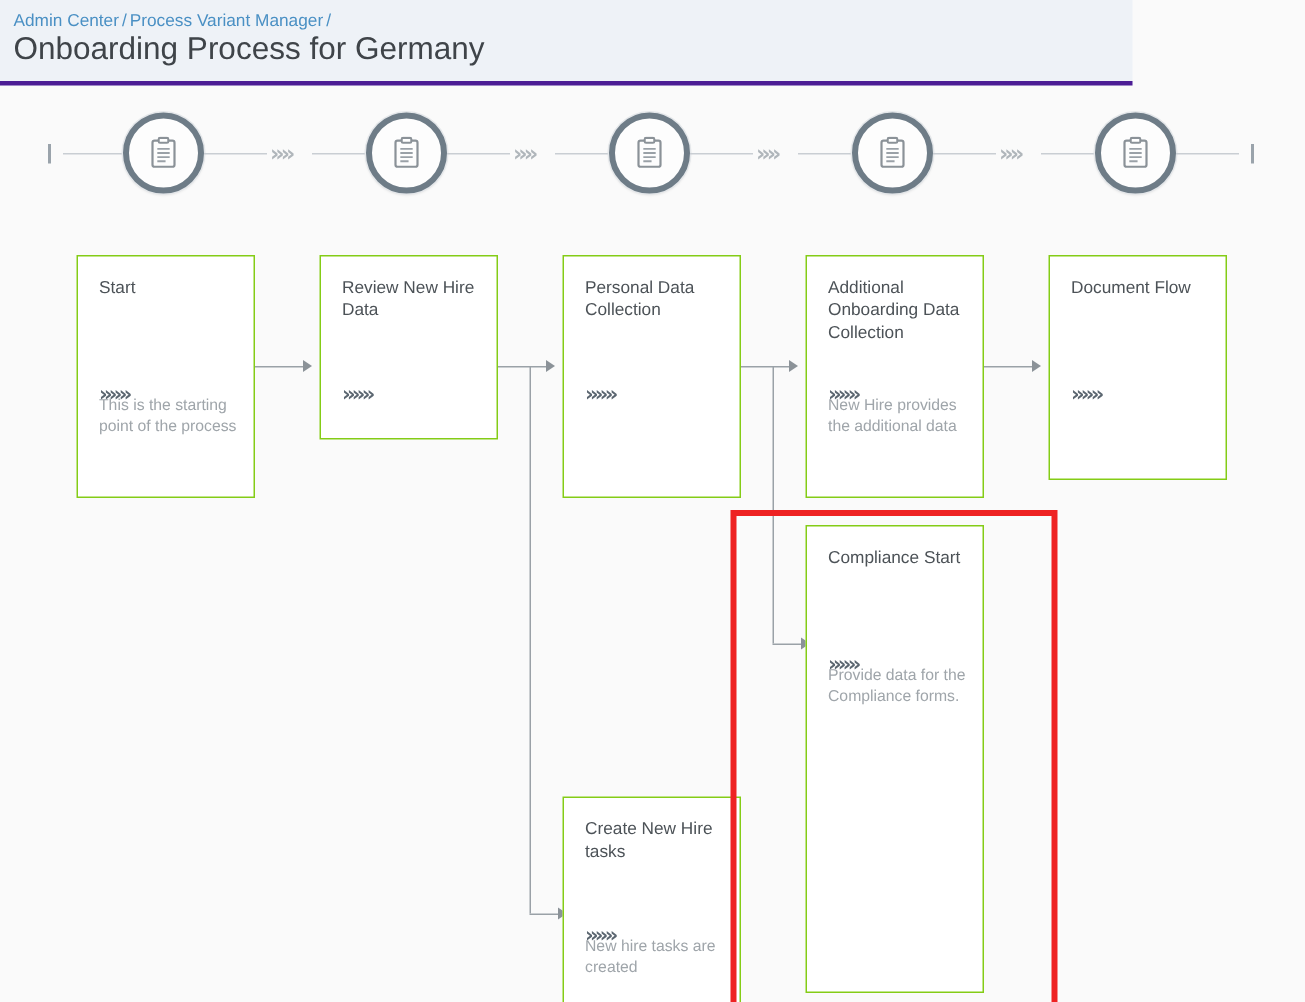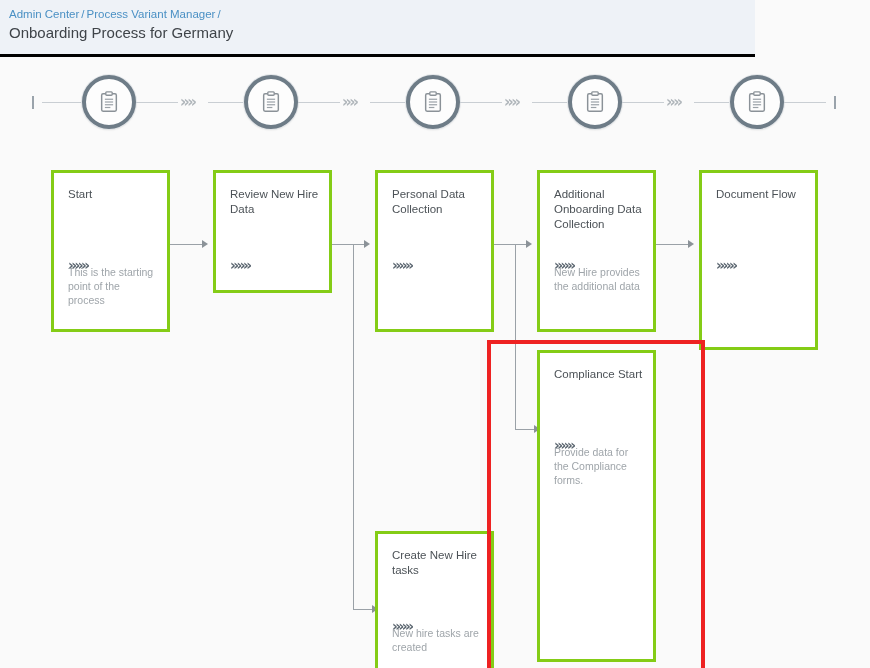--- a/index.html
+++ b/index.html
@@ -15,21 +15,21 @@
     position: relative;
   }
 
   
   #page-header {
     position: absolute;
     left: 0; top: 0;
     width: 755px;
     height: 57px;
     background: #eef2f7;
-    border-bottom: 3px solid #000000;
+    border-bottom: 3px solid #4c1d95;
     box-sizing: border-box;
   }
   #breadcrumb {
     position: absolute;
     left: 9px; top: 7px;
     font-size: 11.5px;
     line-height: 14px;
     color: #4a90c4;
     white-space: nowrap;
   }
@@ -37,21 +37,21 @@
     color: #4a90c4;
     text-decoration: none;
   }
   #breadcrumb .sep {
     color: #4a90c4;
     padding: 0 2px;
   }
   #page-title {
     position: absolute;
     left: 9px; top: 22px;
-    font-size: 15px;
+    font-size: 21px;
     line-height: 22px;
     color: #3f4449;
     font-weight: 400;
     white-space: nowrap;
   }
 
   
   #stepper {
     position: absolute;
     left: 0; top: 57px;
@@ -104,21 +104,21 @@
   #flow-canvas {
     position: absolute;
     left: 0; top: 149px;
     width: 870px;
     height: 519px;
   }
 
   .node-card {
     position: absolute;
     background: #ffffff;
-    border: 3px solid #84cc16;
+    border: 1px solid #84cc16;
     box-sizing: border-box;
   }
   .node-title {
     position: absolute;
     left: 14px;
     top: 14px;
     right: 10px;
     font-size: 11.5px;
     line-height: 15px;
     color: #4c5257;
@@ -297,21 +297,21 @@
     <div class="node-title">Personal Data Collection</div>
     <div class="node-chev">»»»</div>
   </div>
 
   <div class="node-card" style="left:537px; top:21px; width:119px; height:162px;">
     <div class="node-title">Additional Onboarding Data Collection</div>
     <div class="node-chev">»»»</div>
     <div class="node-desc">New Hire provides the additional data</div>
   </div>
 
-  <div class="node-card" style="left:699px; top:21px; width:119px; height:180px;">
+  <div class="node-card" style="left:699px; top:21px; width:119px; height:150px;">
     <div class="node-title">Document Flow</div>
     <div class="node-chev">»»»</div>
   </div>
 
   <div class="node-card" style="left:537px; top:201px; width:119px; height:312px;">
     <div class="node-title">Compliance Start</div>
     <div class="node-chev">»»»</div>
     <div class="node-desc">Provide data for the Compliance forms.</div>
   </div>
 

